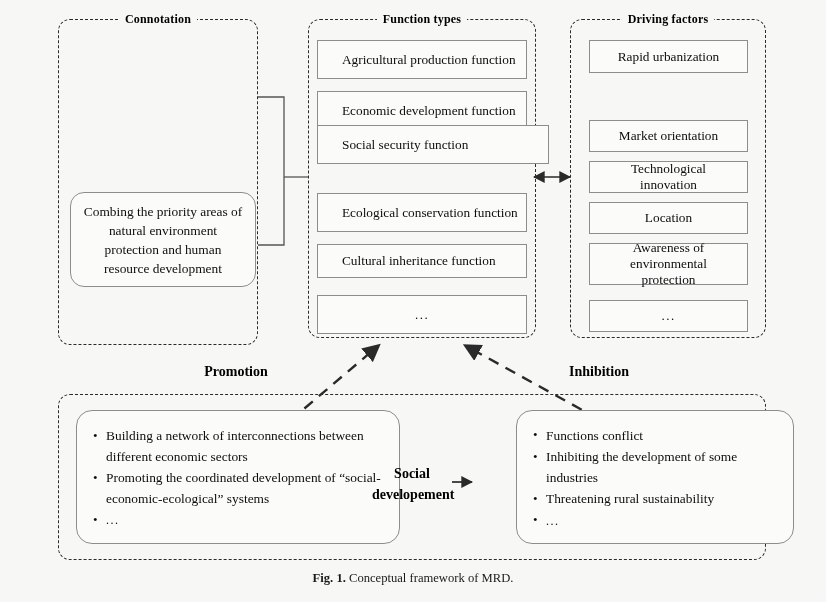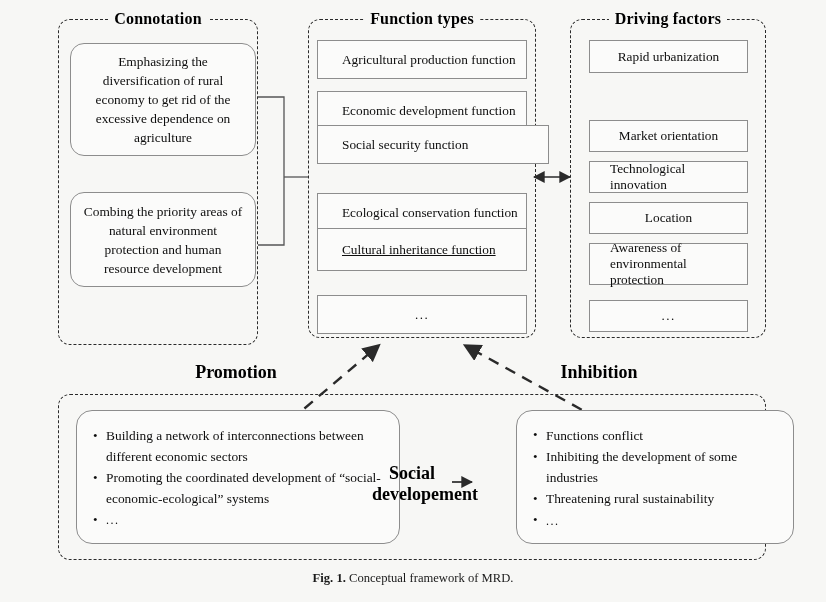--- a/index.html
+++ b/index.html
@@ -28,21 +28,21 @@
     box-sizing: border-box;
     background: transparent;
   }
   .group-title {
     position: absolute;
     top: -11px;
     left: 0;
     right: 0;
     text-align: center;
     font-weight: bold;
-    font-size: 16px;
+    font-size: 12px;
     letter-spacing: .2px;
     line-height: 20px;
     color: #000;
     background: #f7f7f5;
     padding: 0 6px;
     width: fit-content;
     margin: 0 auto;
     white-space: nowrap;
   }
 
@@ -57,21 +57,21 @@
     color: #0d0d0d;
     display: flex;
     align-items: center;
   }
   .item-box.left-text {
     justify-content: flex-start;
     padding-left: 24px;
   }
   .item-box.center-text {
     justify-content: center;
-    text-align: left;
+    text-align: center;
     padding: 0 20px;
   }
   .item-box .ellipsis {
     font-size: 13px;
     letter-spacing: 1.5px;
   }
 
   
   .round-box {
     position: absolute;
@@ -123,21 +123,21 @@
   }
   .bullet-list li.dots {
     letter-spacing: 1.5px;
     font-size: 12px;
   }
 
   
   .label {
     position: absolute;
     font-weight: bold;
-    font-size: 18px;
+    font-size: 14px;
     line-height: 18px;
     color: #000;
     white-space: nowrap;
   }
   .label.multiline { white-space: normal; text-align: center; }
 
   
   .caption {
     position: absolute;
     left: 0;
@@ -187,31 +187,30 @@
     <line x1="615" y1="428" x2="466" y2="346" stroke="#2a2a2a" stroke-width="2.4" stroke-dasharray="11 8" marker-end="url(#arrowDashed)"></line>
 
     <line x1="372" y1="482" x2="352" y2="482" stroke="#2a2a2a" stroke-width="1.7" marker-end="url(#arrowSolid)"></line>
 
     <line x1="452" y1="482" x2="472" y2="482" stroke="#2a2a2a" stroke-width="1.7" marker-end="url(#arrowSolid)"></line>
   </svg>
 
   <div class="group" style="left:58px; top:19px; width:200px; height:326px;">
     <div class="group-title">Connotation</div>
   </div>
-  <div class="round-box" style="left:70px; top:43px; width:186px; height:113px;">Emphasizing the diversification of rural economy to get rid of the excessive dependence on agriculture</div>
   <div class="round-box" style="left:70px; top:192px; width:186px; height:95px;">Combing the priority areas of natural environment protection and human resource development</div>
 
   <div class="group" style="left:308px; top:19px; width:228px; height:319px;">
     <div class="group-title">Function types</div>
   </div>
   <div class="item-box left-text" style="left:317px; top:40px; width:210px; height:39px;">Agricultural production function</div>
   <div class="item-box left-text" style="left:317px; top:91px; width:210px; height:39px;">Economic development function</div>
   <div class="item-box left-text" style="left:317px; top:125px; width:232px; height:39px;">Social security function</div>
   <div class="item-box left-text" style="left:317px; top:193px; width:210px; height:39px;">Ecological conservation function</div>
-  <div class="item-box left-text" style="left:317px; top:228px; width:210px; height:43px;text-decoration:underline;">Cultural inheritance function</div>
+  <div class="item-box left-text" style="left:317px; top:244px; width:210px; height:34px;">Cultural inheritance function</div>
   <div class="item-box center-text" style="left:317px; top:295px; width:210px; height:39px;">
     <span class="ellipsis">...</span>
   </div>
 
   <div class="group" style="left:570px; top:19px; width:196px; height:319px;">
     <div class="group-title">Driving factors</div>
   </div>
   <div class="item-box center-text" style="left:589px; top:40px; width:159px; height:33px;">Rapid urbanization</div>
   <div class="item-box center-text" style="left:589px; top:120px; width:159px; height:32px;">Market orientation</div>
   <div class="item-box center-text" style="left:589px; top:161px; width:159px; height:32px;">Technological innovation</div>

